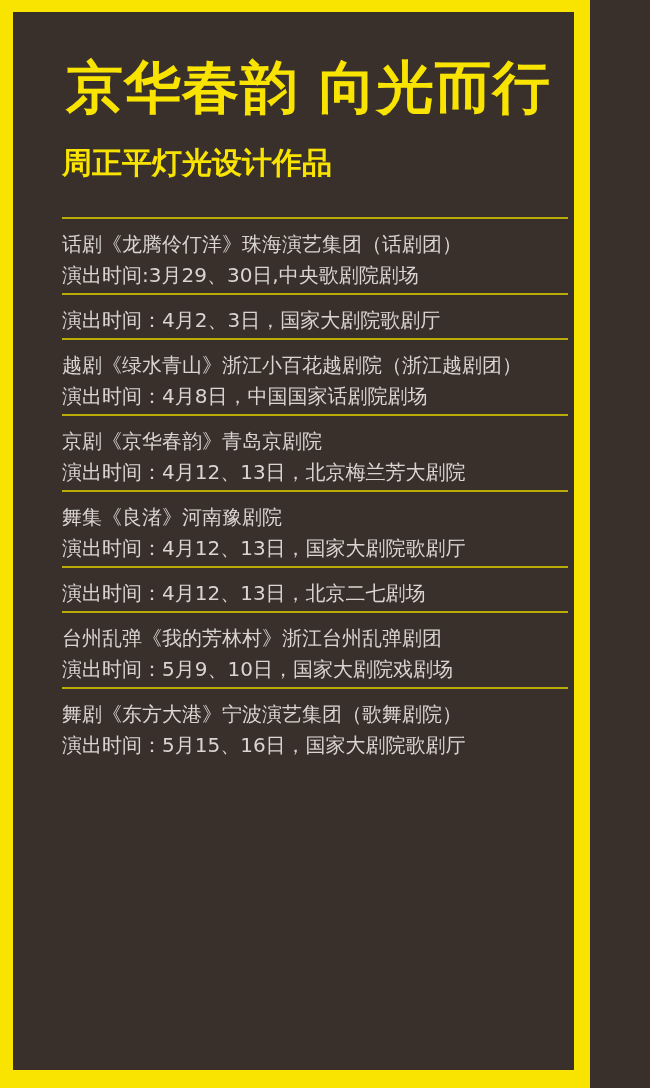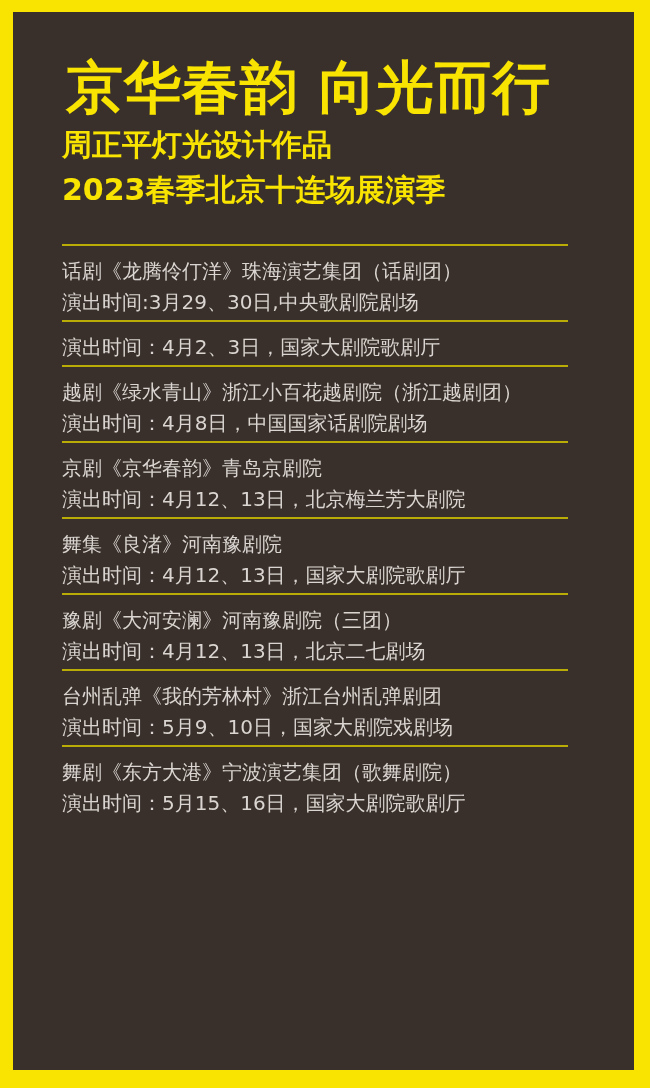--- a/index.html
+++ b/index.html
@@ -2,21 +2,21 @@
 <html><head>
 <meta charset="utf-8">
 <style>
   html, body {
     margin: 0;
     padding: 0;
     background: #39302c;
   }
   .poster {
     position: relative;
-    width: 650px;
+    width: 590px;
     height: 1088px;
     box-sizing: border-box;
     background: #39302c;
     border-style: solid;
     border-color: #f8e400;
     border-width: 12px 16px 18px 13px;
     overflow: hidden;
     font-family: "DejaVu Sans", sans-serif;
   }
   .inner {
@@ -26,20 +26,21 @@
   .poster-title {
     color: #f8e400;
     font-size: 57px;
     font-weight: 900;
     line-height: 70px;
     letter-spacing: 1px;
     margin: 40px 0 0 4px;
     white-space: nowrap;
   }
   .subtitles {
+    margin-top: 18px;
   }
   .subtitle {
     color: #f8e400;
     font-size: 30px;
     font-weight: 700;
     line-height: 45px;
     white-space: nowrap;
   }
   .events {
     list-style: none;
@@ -62,21 +63,20 @@
 </style>
 </head>
 <body>
 
 <div class="poster">
   <div class="inner">
     <h1 class="poster-title">京华春韵 向光而行</h1>
 
     <div class="subtitles">
       <div class="subtitle">周正平灯光设计作品</div>
-      <div class="subtitle">2023春季北京十连场展演季</div>
     </div>
 
     <ul class="events">
       <li class="event">
         <div class="event-title">话剧《龙腾伶仃洋》珠海演艺集团（话剧团）</div>
         <div class="event-time">演出时间:3月29、30日,中央歌剧院剧场</div>
       </li>
       <li class="event">
         <div class="event-time">演出时间：4月2、3日，国家大剧院歌剧厅</div>
       </li>
@@ -86,21 +86,20 @@
       </li>
       <li class="event">
         <div class="event-title">京剧《京华春韵》青岛京剧院</div>
         <div class="event-time">演出时间：4月12、13日，北京梅兰芳大剧院</div>
       </li>
       <li class="event">
         <div class="event-title">舞集《良渚》河南豫剧院</div>
         <div class="event-time">演出时间：4月12、13日，国家大剧院歌剧厅</div>
       </li>
       <li class="event">
-        <div class="event-title">豫剧《大河安澜》河南豫剧院（三团）</div>
         <div class="event-time">演出时间：4月12、13日，北京二七剧场</div>
       </li>
       <li class="event">
         <div class="event-title">台州乱弹《我的芳林村》浙江台州乱弹剧团</div>
         <div class="event-time">演出时间：5月9、10日，国家大剧院戏剧场</div>
       </li>
       <li class="event">
         <div class="event-title">舞剧《东方大港》宁波演艺集团（歌舞剧院）</div>
         <div class="event-time">演出时间：5月15、16日，国家大剧院歌剧厅</div>
       </li>

